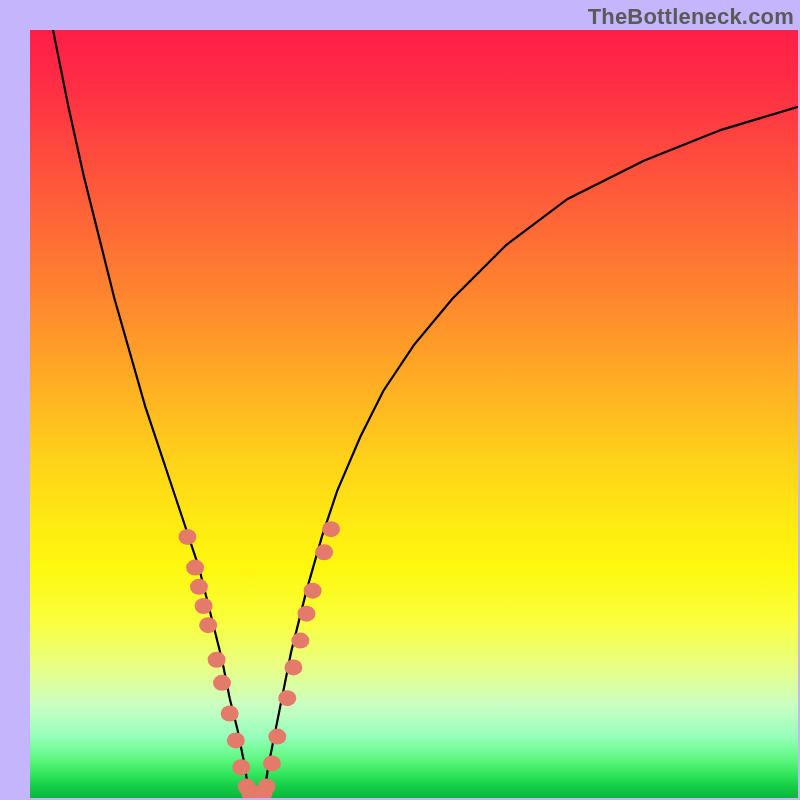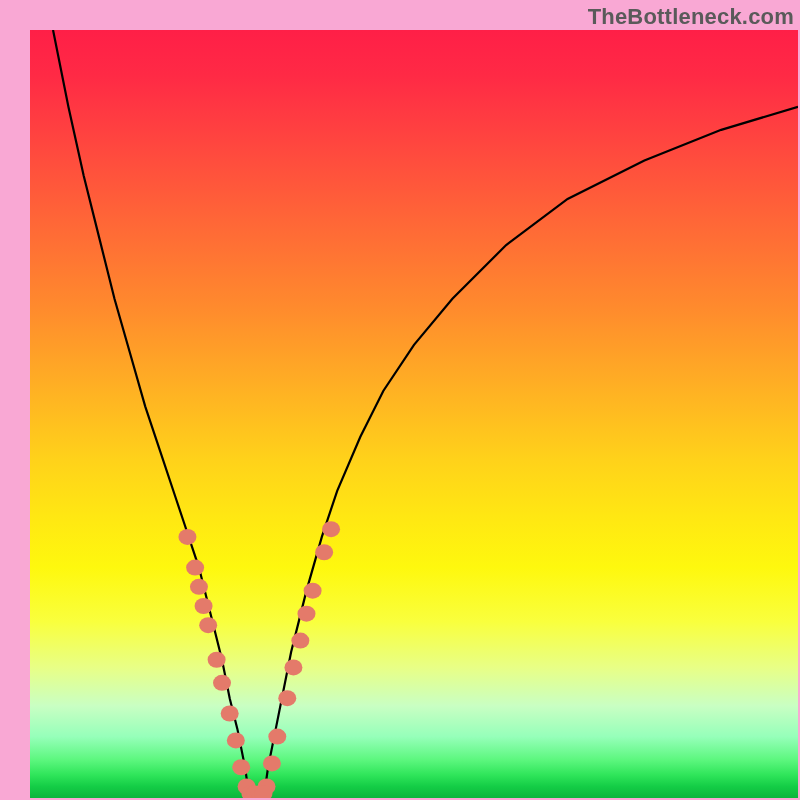--- a/index.html
+++ b/index.html
@@ -8,21 +8,21 @@
     width: 800px;
     height: 800px;
     overflow: hidden;
     background: #000;
     font-family: Arial, Helvetica, sans-serif;
   }
   .frame {
     position: relative;
     width: 800px;
     height: 800px;
-    background: #f9a8d4;
+    background: #c4b5fd;
   }
   .plot-area {
     position: absolute;
     left: 30px;
     top: 30px;
     width: 768px;
     height: 768px;
     
     background: linear-gradient(
       to bottom,

